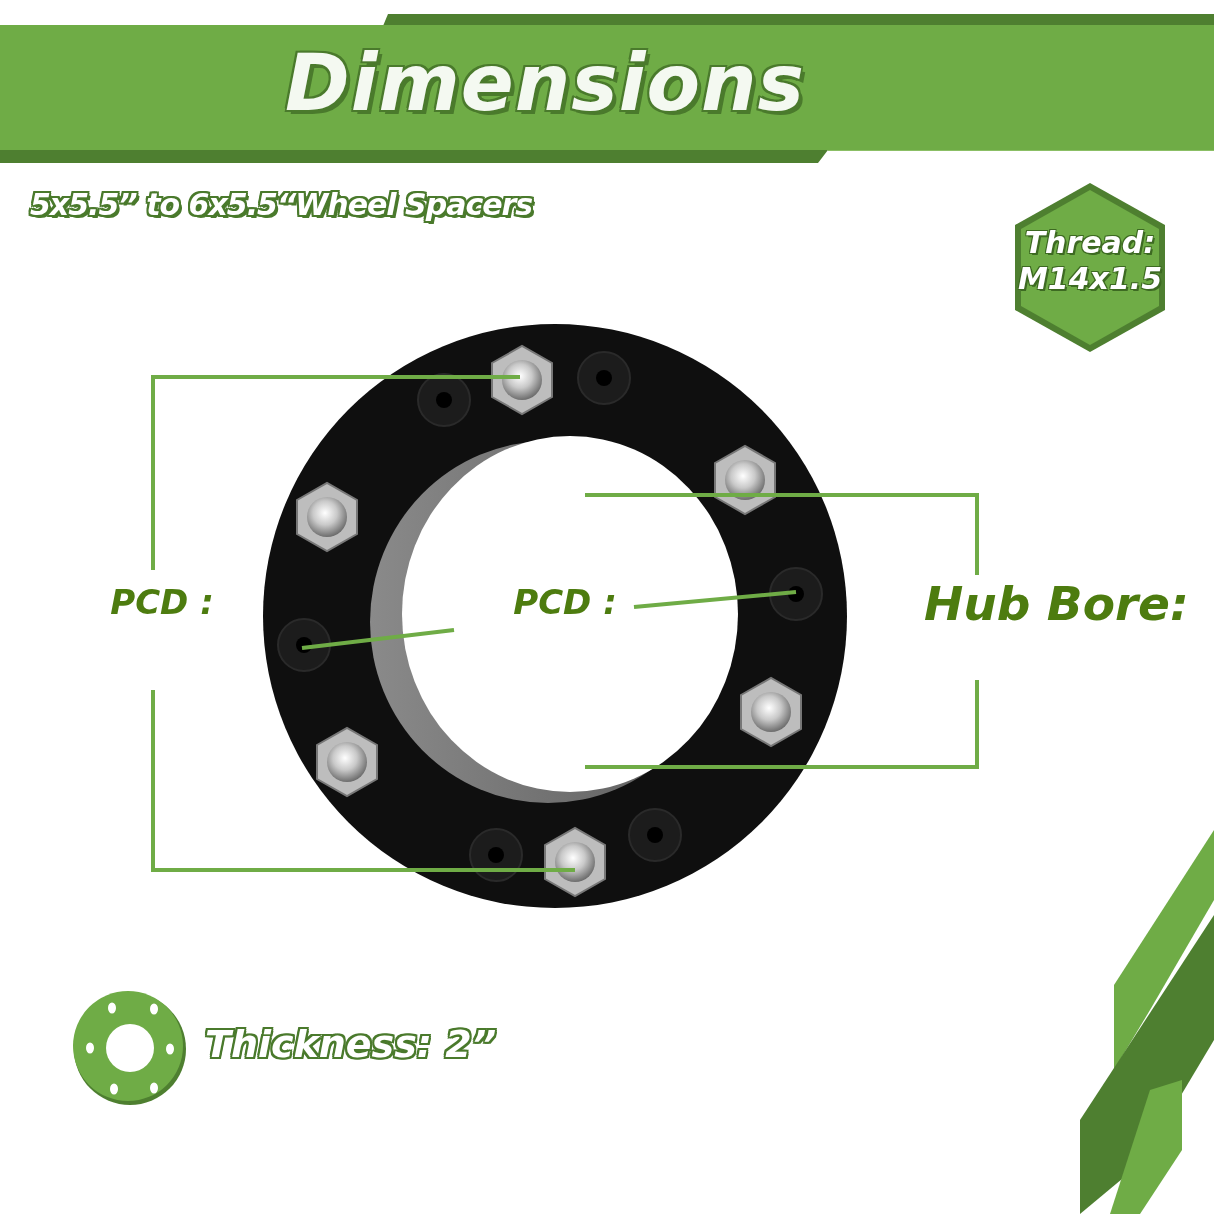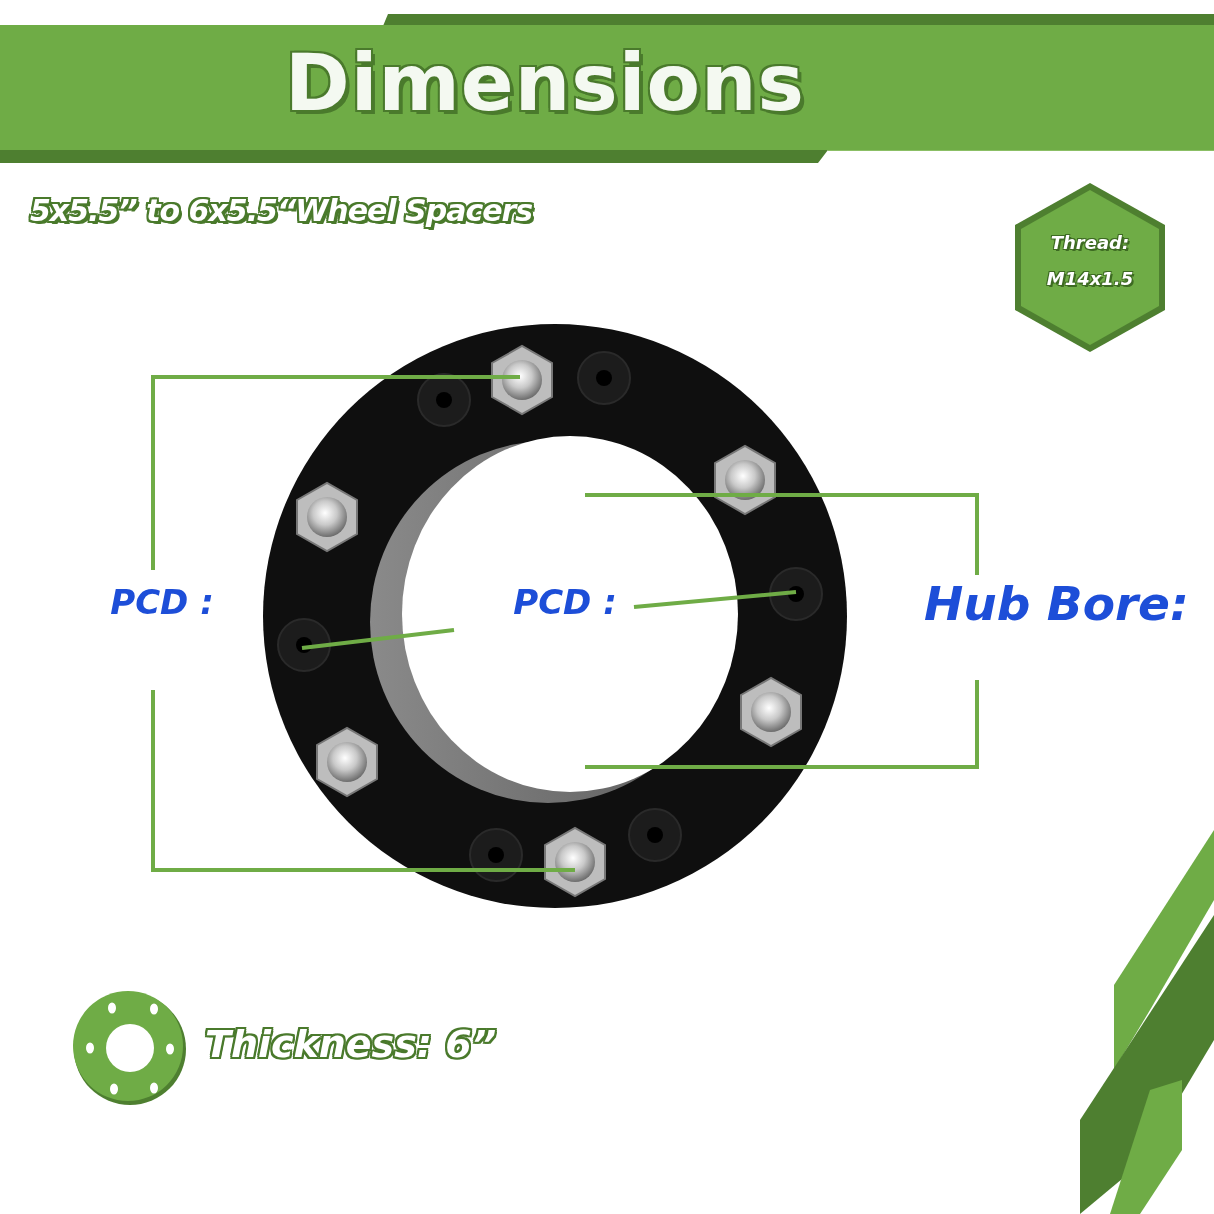--- a/index.html
+++ b/index.html
@@ -1,29 +1,29 @@
 <!DOCTYPE html>
 <html><head>
 <meta charset="utf-8">
 <style>
   html,body{margin:0;padding:0;background:#fff;}
   body{width:1214px;height:1214px;position:relative;overflow:hidden;font-family:"DejaVu Sans","Liberation Sans",sans-serif;}
   .abs{position:absolute;}
   .banner-svg{left:0;top:0;}
   .title{left:0;top:18px;width:1170px;height:130px;display:flex;align-items:center;justify-content:center;
-    font-family:"DejaVu Sans",sans-serif;font-weight:bold;font-size:78px;color:#f4f9f1;
+    font-family:"DejaVu Sans",sans-serif;font-weight:bold;font-style:italic;font-size:78px;color:#f4f9f1;
     letter-spacing:1px;padding-right:80px;box-sizing:border-box;
     -webkit-text-stroke:3px #4a7a2c;paint-order:stroke fill;
     text-shadow:4px 4px 0 #4a7a2c,-2px -2px 0 #4a7a2c,2px -2px 0 #4a7a2c,-2px 2px 0 #4a7a2c;}
-  .subtitle{left:30px;top:192px;font-family:"DejaVu Sans",sans-serif;font-weight:bold;font-style:italic;font-size:30px;
+  .subtitle{left:30px;top:186px;font-family:"DejaVu Sans",sans-serif;font-weight:bold;font-style:italic;font-size:30px;
     line-height:38px;color:#ffffff;letter-spacing:-1px;
     text-shadow:2px 0 0 #4a7a2c,-2px 0 0 #4a7a2c,0 2px 0 #4a7a2c,0 -2px 0 #4a7a2c,2px 2px 0 #4a7a2c,-2px -2px 0 #4a7a2c,2px -2px 0 #4a7a2c,-2px 2px 0 #4a7a2c,3px 3px 0 #4a7a2c;}
   .hex-text{left:1010px;top:225px;width:160px;text-align:center;font-family:"DejaVu Sans",sans-serif;font-weight:bold;font-style:italic;
-    font-size:18px;line-height:36px;color:#fff;text-shadow:2px 2px 0 #3d6a22,-1px -1px 0 #3d6a22,1px -1px 0 #3d6a22,-1px 1px 0 #3d6a22;}
-  .label{font-family:"DejaVu Sans",sans-serif;font-weight:bold;font-style:italic;color:#1d4ed8;}
+    font-size:30px;line-height:36px;color:#fff;text-shadow:2px 2px 0 #3d6a22,-1px -1px 0 #3d6a22,1px -1px 0 #3d6a22,-1px 1px 0 #3d6a22;}
+  .label{font-family:"DejaVu Sans",sans-serif;font-weight:bold;font-style:italic;color:#4d7c0f;}
   .pcd-outer{left:92px;top:580px;font-size:34px;line-height:44px;text-align:center;width:140px;}
   .pcd-inner{left:490px;top:580px;font-size:34px;line-height:44px;text-align:center;width:150px;}
   .hub{left:924px;top:582px;font-size:47px;line-height:44px;}
   .thick{left:205px;top:1022px;font-family:"DejaVu Sans",sans-serif;font-weight:bold;font-style:italic;font-size:38px;color:#fff;
     text-shadow:2px 0 0 #4a7a2c,-2px 0 0 #4a7a2c,0 2px 0 #4a7a2c,0 -2px 0 #4a7a2c,2px 2px 0 #4a7a2c,-2px -2px 0 #4a7a2c,2px -2px 0 #4a7a2c,-2px 2px 0 #4a7a2c;}
 </style>
 </head>
 <body>
 
 <svg class="abs banner-svg" width="1214" height="180" viewBox="0 0 1214 180">
@@ -135,19 +135,19 @@
   <circle cx="60" cy="60" r="24" fill="#ffffff"></circle>
   <g fill="#ffffff">
     <ellipse cx="42" cy="20" rx="4" ry="5.5"></ellipse>
       <ellipse cx="84" cy="21" rx="4" ry="5.5"></ellipse>
     <ellipse cx="20" cy="60" rx="4" ry="5.5"></ellipse>
       <ellipse cx="100" cy="61" rx="4" ry="5.5"></ellipse>
     <ellipse cx="44" cy="101" rx="4" ry="5.5"></ellipse>
       <ellipse cx="84" cy="100" rx="4" ry="5.5"></ellipse>
   </g>
 </svg>
-<div class="abs thick">Thickness: 6”</div>
+<div class="abs thick">Thickness: 2”</div>
 
 <svg class="abs" style="left:1080px;top:820px;" width="134" height="394" viewBox="0 0 134 394">
   <polygon points="134,10 134,80 70,190 34,250 34,165" fill="#6fac46"></polygon>
   <polygon points="134,95 134,220 60,344 0,394 0,300" fill="#4e7f30"></polygon>
   <polygon points="70,270 102,260 102,330 60,394 30,394" fill="#6fac46"></polygon>
 </svg>
 
 </body></html>

